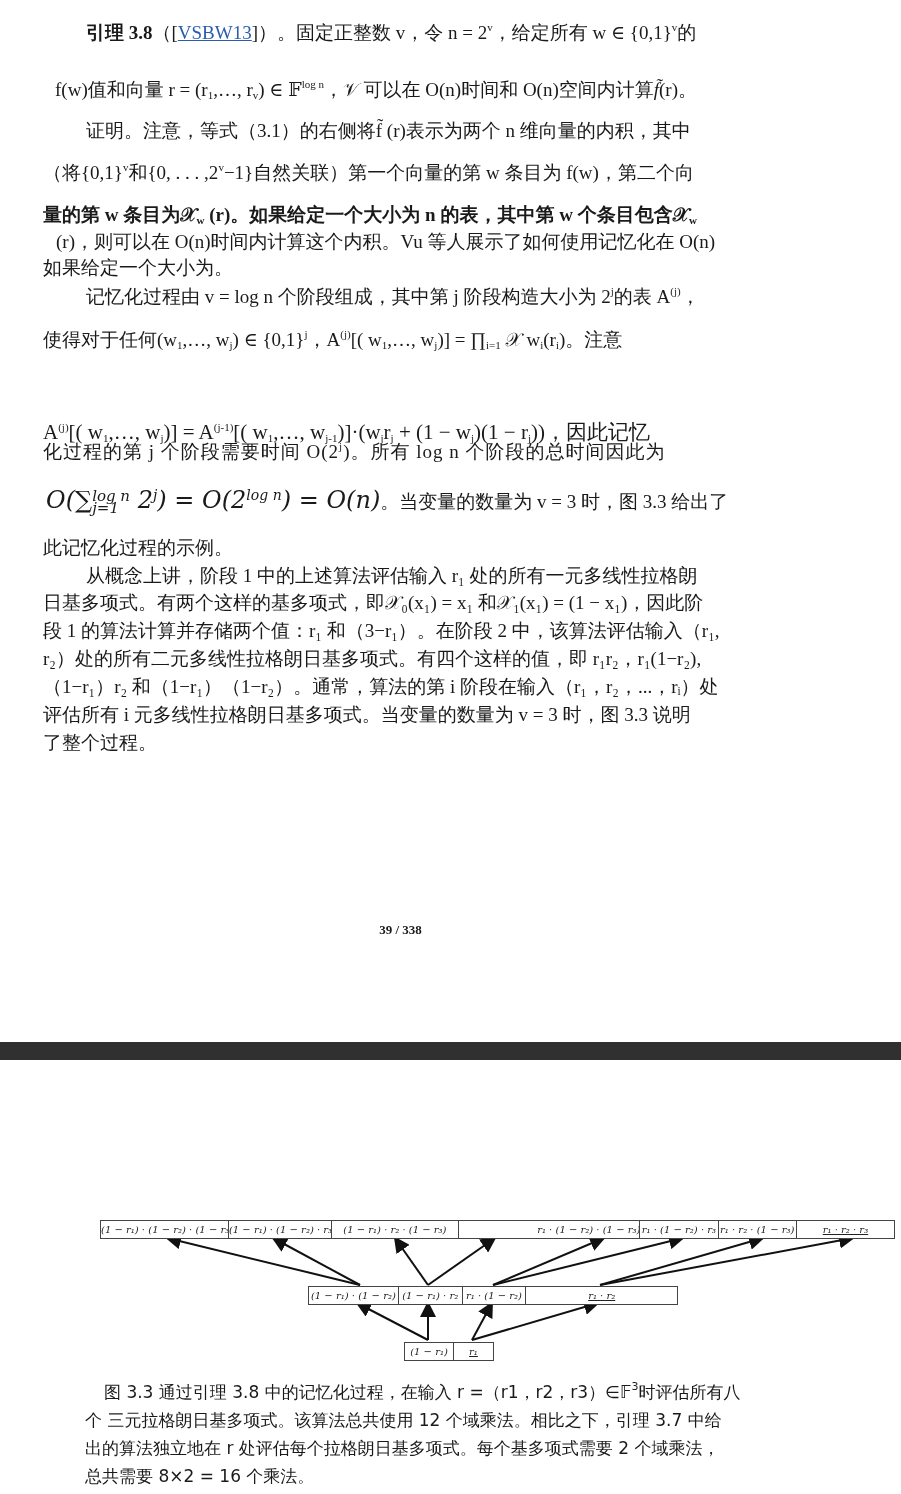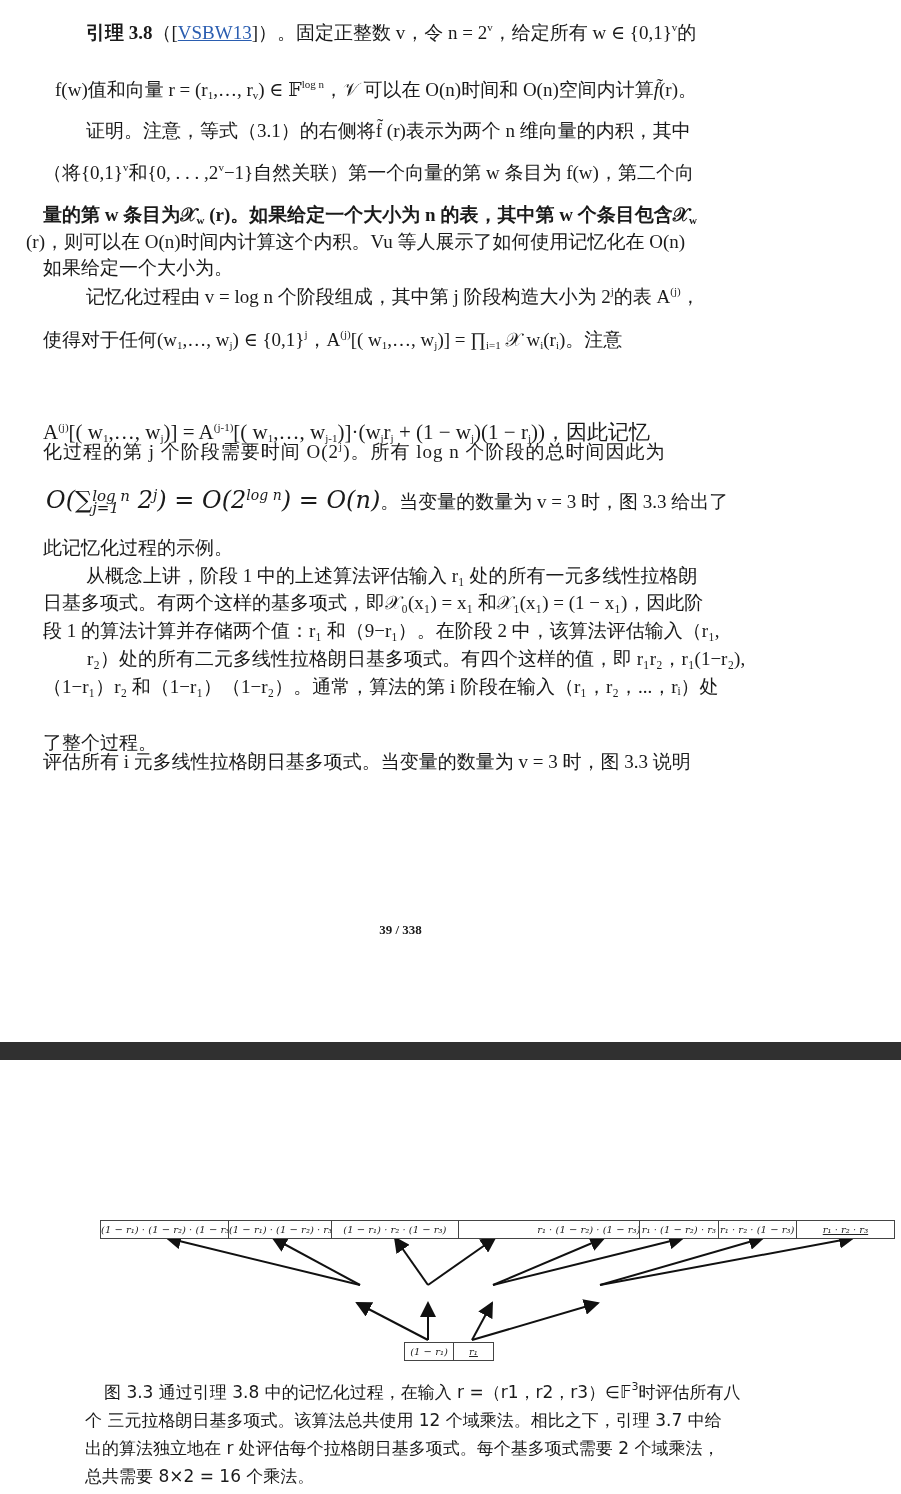--- a/index.html
+++ b/index.html
@@ -33,21 +33,21 @@
   <span>f(w)值和向量 r = (r</span><sub>1</sub><span>,…, r</span><sub>v</sub><span>) ∈ 𝔽</span><sup>log n</sup><span>，𝒱 可以在 O(n)时间和 O(n)空间内计算</span><span class="it">f̃</span><span>(r)。</span>
 </div>
 
 <div class="line" style="left:86px; top:119px;">证明。注意，等式（3.1）的右侧将f̃ (r)表示为两个  n 维向量的内积，其中</div>
 <div class="line" style="left:43px; top:161px;">
   <span>（将{0,1}</span><sup>v</sup><span>和{0, . . . ,2</span><sup>v</sup><span>−1}自然关联）第一个向量的第 w 条目为 f(w)，第二个向</span>
 </div>
 <div class="line" style="left:43px; top:203px;font-weight:bold;">
   <span>量的第 w 条目为𝒳</span><sub>w</sub><span> (r)。如果给定一个大小为 n 的表，其中第 w 个条目包含𝒳</span><sub>w</sub>
 </div>
-<div class="line" style="left:26px; top:230px;">(r)，则可以在 O(n)时间内计算这个内积。Vu 等人展示了如何使用记忆化在 O(n)</div>
+<div class="line" style="left:56px; top:230px;">(r)，则可以在 O(n)时间内计算这个内积。Vu 等人展示了如何使用记忆化在 O(n)</div>
 <div class="line" style="left:43px; top:256px;">如果给定一个大小为。</div>
 
 <div class="line" style="left:86px; top:285px;">
   <span>记忆化过程由 v = log n 个阶段组成，其中第 j 阶段构造大小为 2</span><sup>j</sup><span>的表 A</span><sup>(j)</sup><span>，</span>
 </div>
 <div class="line" style="left:43px; top:328px;">
   <span>使得对于任何(w</span><sub>1</sub><span>,…,  w</span><sub>j</sub><span>)  ∈  {0,1}</span><sup>j</sup><span>，A</span><sup>(j)</sup><span>[( w</span><sub>1</sub><span>,…,  w</span><sub>j</sub><span>)]  =  ∏</span><sub>i=1</sub><span> 𝒳 w</span><sub>i</sub><span>(r</span><sub>i</sub><span>)。注意</span>
 </div>
 <div class="line" style="left:43px; top:384px; font-size:21px;margin-top:36px;">
   <span>A</span><sup>(j)</sup><span>[( w</span><sub>1</sub><span>,…, w</span><sub>j</sub><span>)] = A</span><sup>(j-1)</sup><span>[( w</span><sub>1</sub><span>,…, w</span><sub>j-1</sub><span>)]·(w</span><sub>j</sub><span>r</span><sub>j</sub><span> + (1 − w</span><sub>j</sub><span>)(1 − r</span><sub>j</sub><span>))，因此记忆</span>
@@ -55,24 +55,24 @@
 <div class="line" style="left:43px; top:440px; letter-spacing:1px;">
   <span>化过程的第  j  个阶段需要时间  O(2</span><sup>j</sup><span>)。所有  log  n  个阶段的总时间因此为</span>
 </div>
 <div class="line" style="left:46px; top:488px; height:36px;">
   <span class="math">O(∑<span style="display:inline-block;vertical-align:middle;line-height:12px;font-size:15px;"><span style="display:block;">log n</span><span style="display:block;">j=1</span></span> 2<sup style="font-size:14px;">j</sup>) = O(2<sup style="font-size:14px;">log n</sup>) = O(n)</span><span style="font-size:19px;">。当变量的数量为 v = 3 时，图 3.3 给出了</span>
 </div>
 <div class="line" style="left:43px; top:536px;">此记忆化过程的示例。</div>
 
 <div class="line" style="left:86px; top:564px;">从概念上讲，阶段 1 中的上述算法评估输入 r₁ 处的所有一元多线性拉格朗</div>
 <div class="line" style="left:43px; top:591px;">日基多项式。有两个这样的基多项式，即𝒳₀(x₁) = x₁ 和𝒳₁(x₁) = (1 − x₁)，因此阶</div>
-<div class="line" style="left:43px; top:619px;">段 1 的算法计算并存储两个值：r₁ 和（9−r₁）。在阶段 2 中，该算法评估输入（r₁,</div>
-<div class="line" style="left:43px; top:647px;margin-left:44px;">r₂）处的所有二元多线性拉格朗日基多项式。有四个这样的值，即 r₁r₂，r₁(1−r₂),</div>
+<div class="line" style="left:43px; top:619px;">段 1 的算法计算并存储两个值：r₁ 和（3−r₁）。在阶段 2 中，该算法评估输入（r₁,</div>
+<div class="line" style="left:43px; top:647px;">r₂）处的所有二元多线性拉格朗日基多项式。有四个这样的值，即 r₁r₂，r₁(1−r₂),</div>
 <div class="line" style="left:43px; top:675px;">（1−r₁）r₂ 和（1−r₁）（1−r₂）。通常，算法的第 i 阶段在输入（r₁，r₂，...，rᵢ）处</div>
-<div class="line" style="left:43px; top:703px;margin-top:47px;">评估所有 i 元多线性拉格朗日基多项式。当变量的数量为 v = 3 时，图 3.3 说明</div>
+<div class="line" style="left:43px; top:703px;">评估所有 i 元多线性拉格朗日基多项式。当变量的数量为 v = 3 时，图 3.3 说明</div>
 <div class="line" style="left:43px; top:731px;">了整个过程。</div>
 
 <div class="pagenum">39 / 338</div>
 
 <div class="divider"></div>
 
 <div class="fig">
   <svg width="901" height="150" style="position:absolute;left:0;top:0;">
     <defs>
       <marker id="ah" markerWidth="8" markerHeight="8" refX="7" refY="4" orient="auto">
@@ -101,20 +101,26 @@
     <div class="cell" style="width:128px;">(1 − r₁) · (1 − r₂) · (1 − r₃)</div>
     <div class="cell" style="width:103px;">(1 − r₁) · (1 − r₂) · r₃</div>
     <div class="cell" style="width:127px;">(1 − r₁) · r₂ · (1 − r₃)</div>
     <div class="cell" style="width:78px;margin-top:44px;">(1 − r₁) · r₂ · r₃</div>
     <div class="cell" style="width:103px;">r₁ · (1 − r₂) · (1 − r₃)</div>
     <div class="cell" style="width:78px;">r₁ · (1 − r₂) · r₃</div>
     <div class="cell" style="width:78px;">r₁ · r₂ · (1 − r₃)</div>
     <div class="cell" style="width:98px;">r₁ · r₂ · r₃</div>
   </div>
 
+  <div class="row" style="left:308px; top:71px; width:368px;">
+    <div class="cell" style="width:89px;">(1 − r₁) · (1 − r₂)</div>
+    <div class="cell" style="width:63px;">(1 − r₁) · r₂</div>
+    <div class="cell" style="width:63px;">r₁ · (1 − r₂)</div>
+    <div class="cell" style="width:151px;">r₁ · r₂</div>
+  </div>
 
   <div class="row" style="left:404px; top:127px; width:88px;">
     <div class="cell" style="width:48px;text-align:center;">(1 − r₁)</div>
     <div class="cell" style="width:39px;">r₁</div>
   </div>
 </div>
 
 <div class="cap" style="left:104px; top:1381px;">
   <span>图 3.3 通过引理 3.8 中的记忆化过程，在输入 r =（r1，r2，r3）∈𝔽</span><sup>3</sup><span>时评估所有八</span>
 </div>

